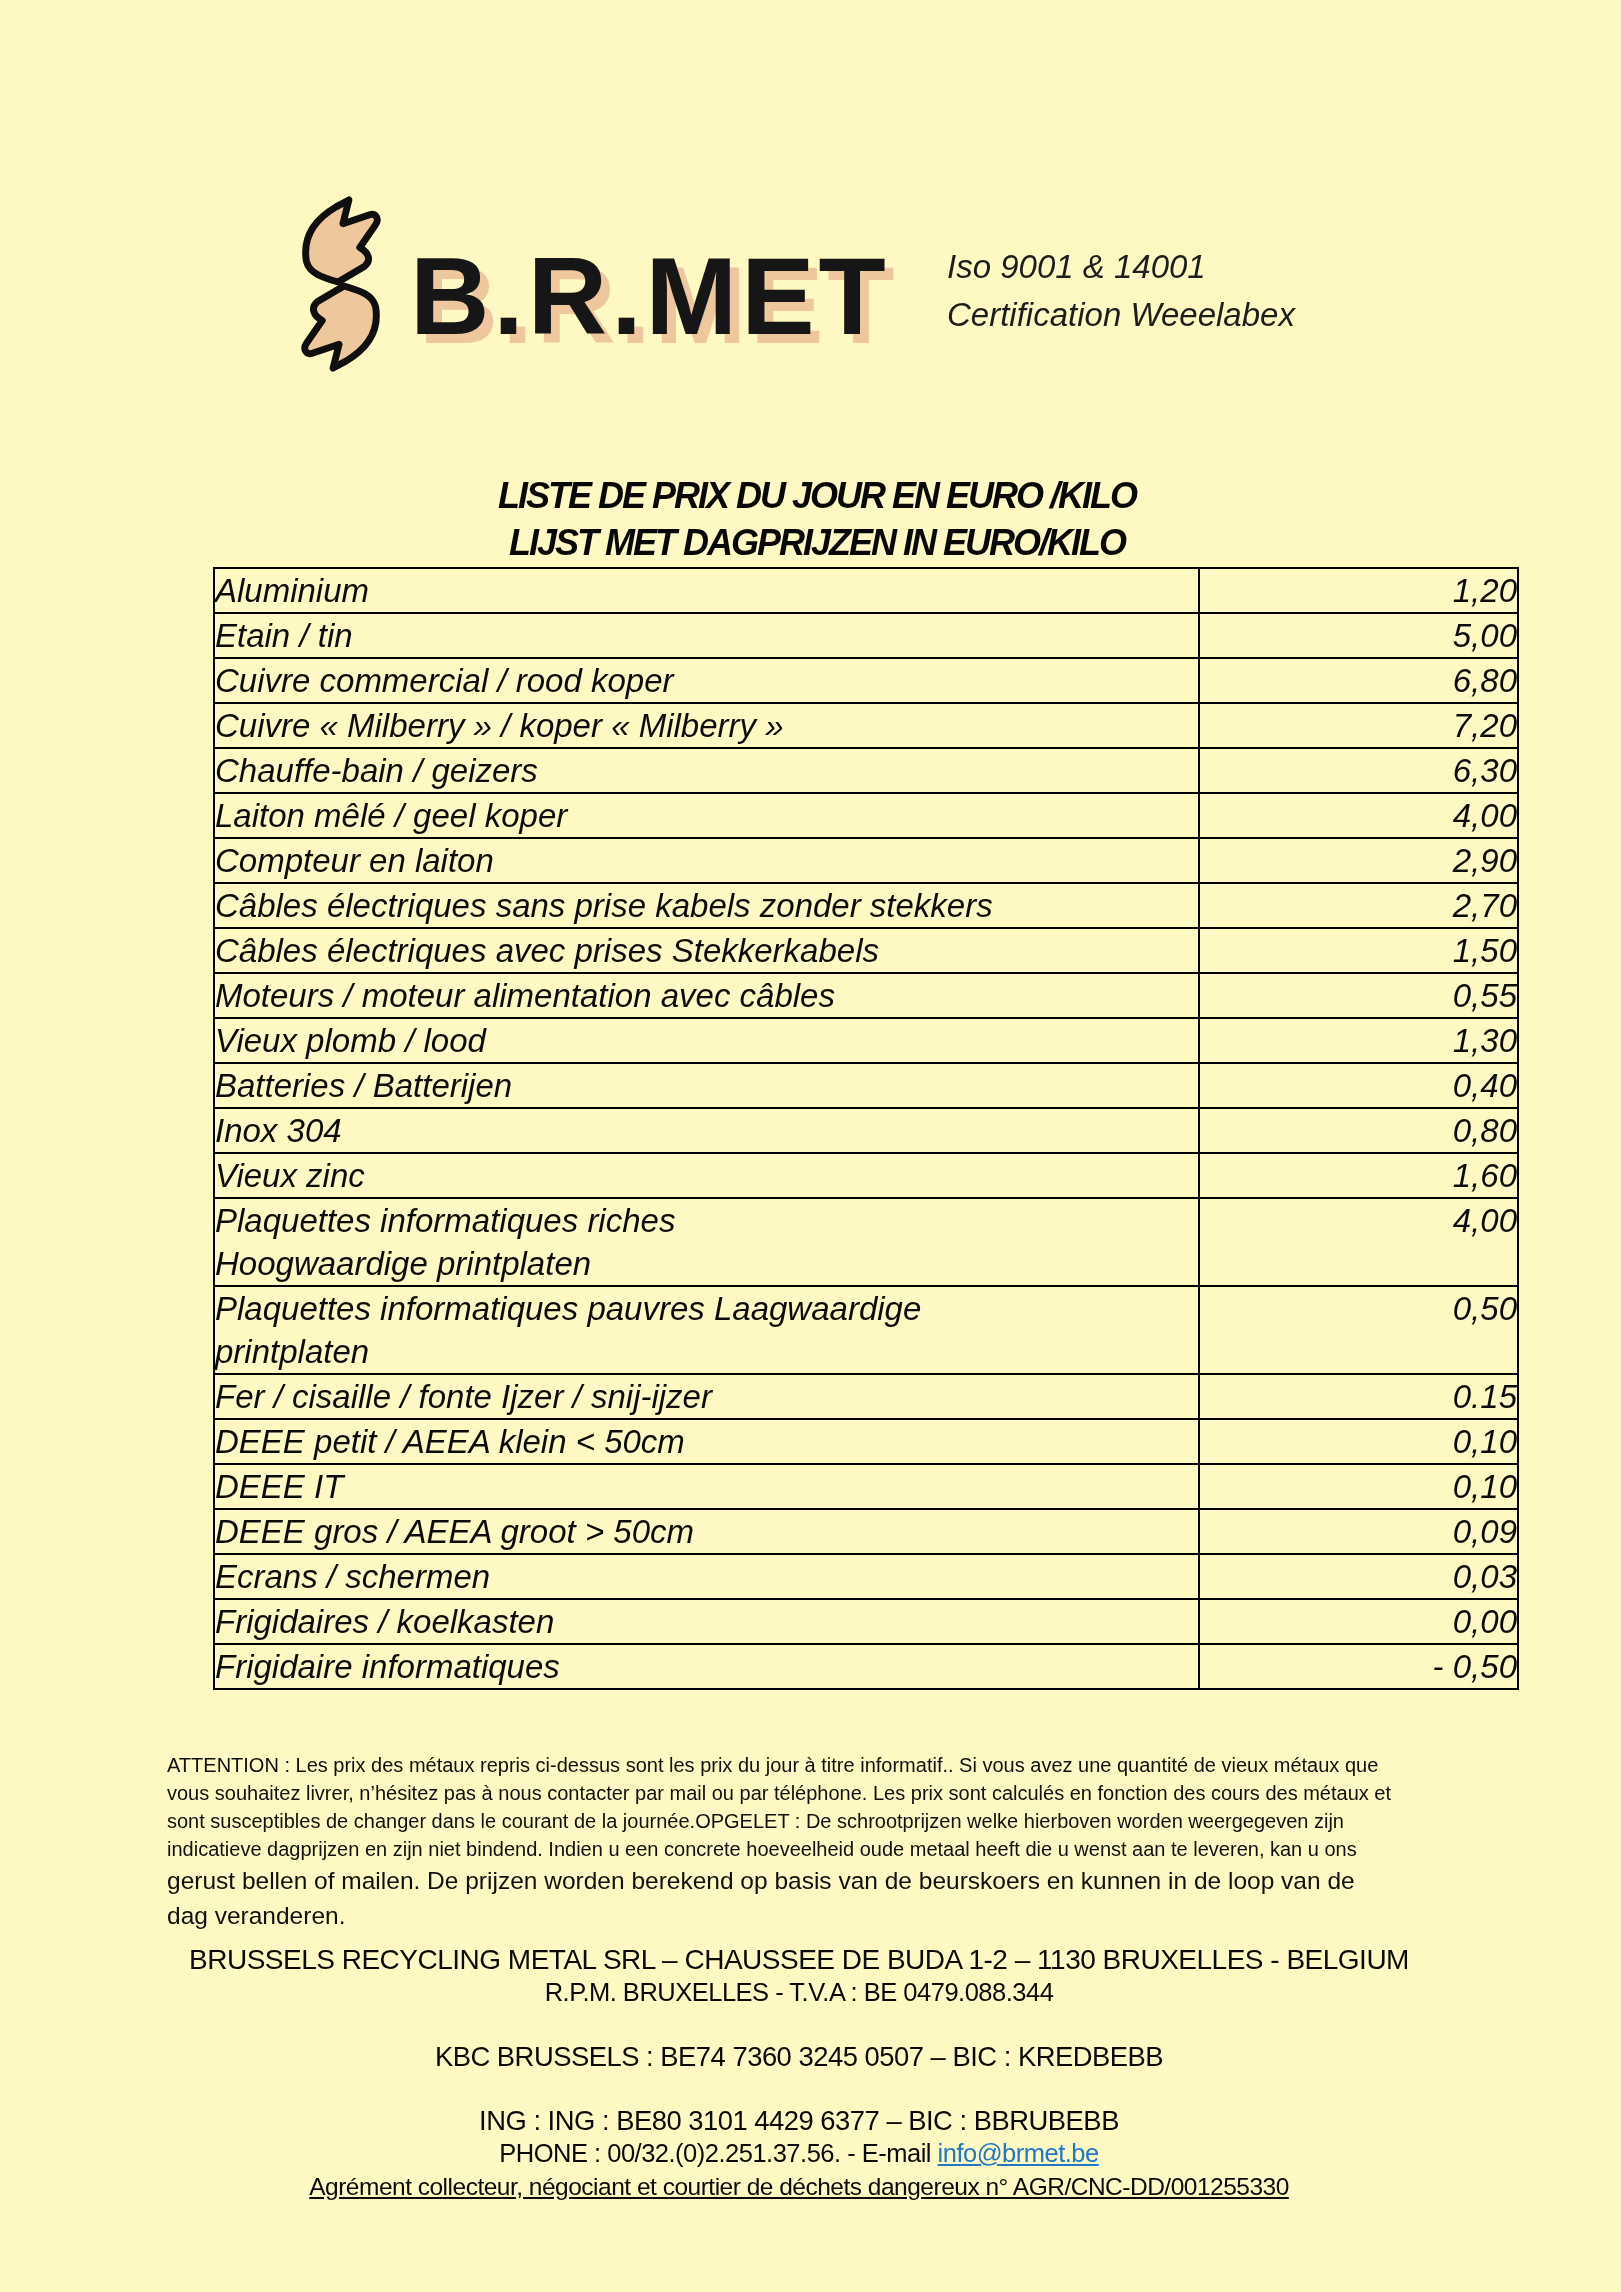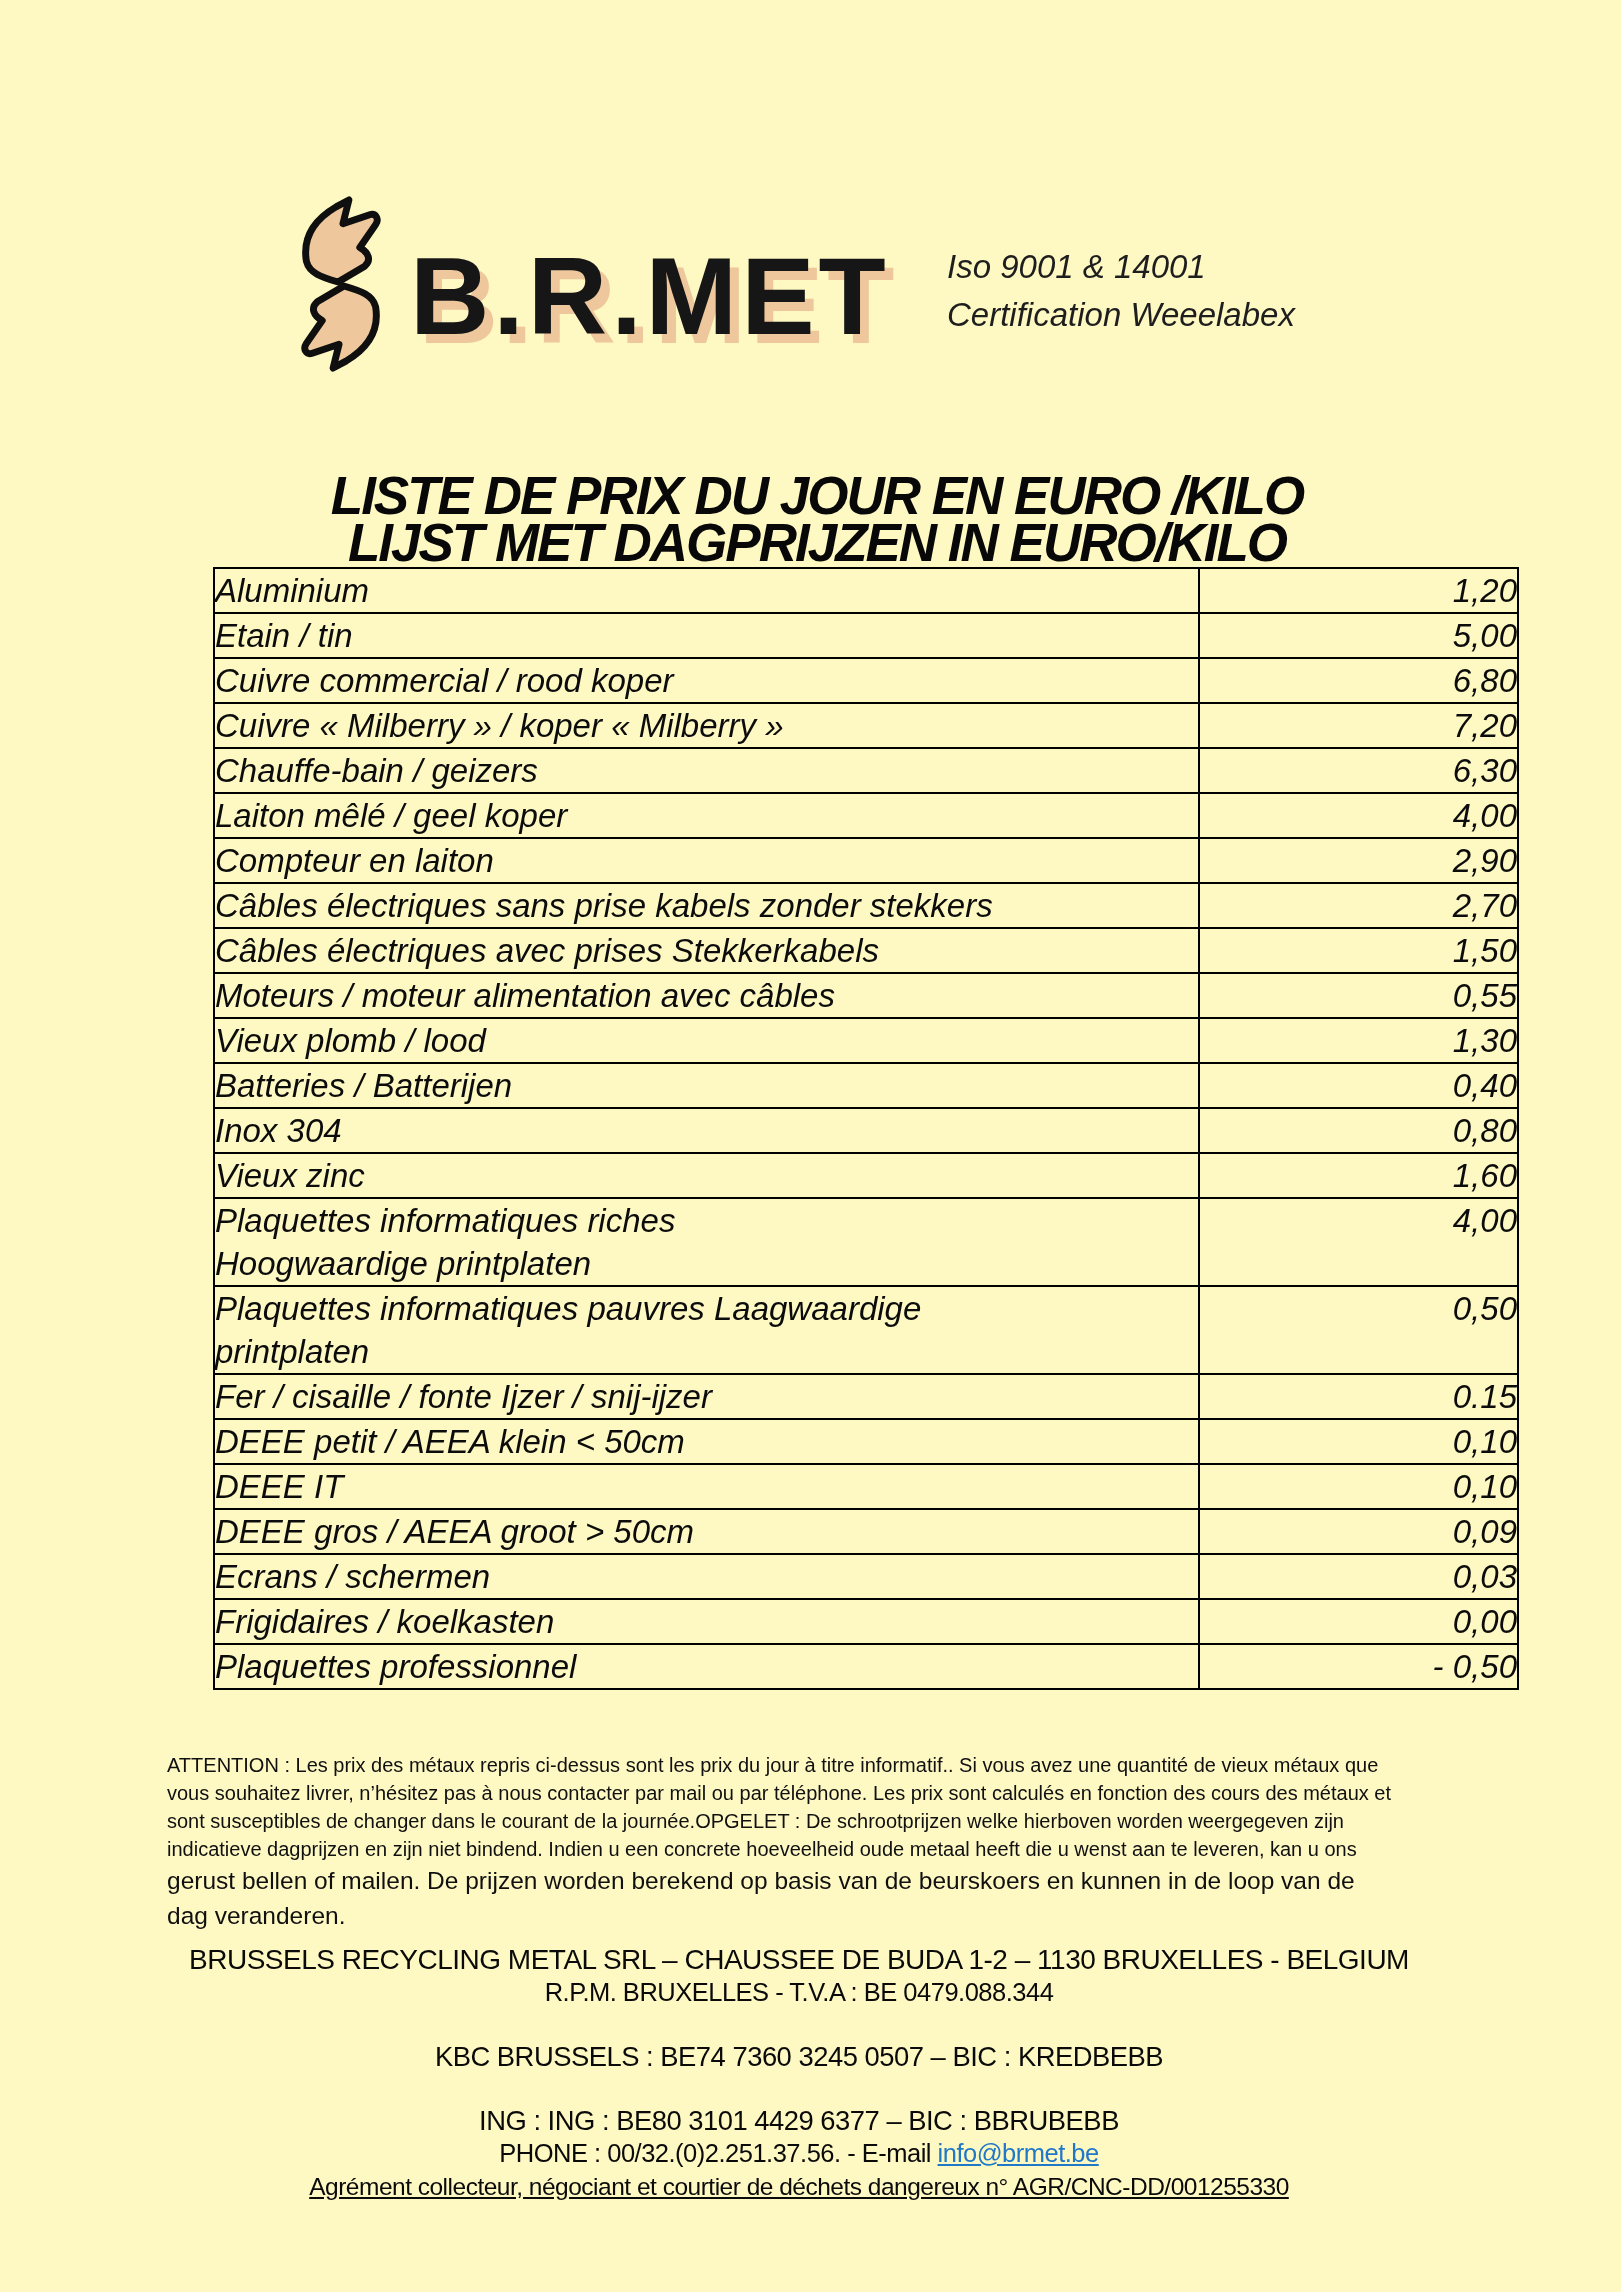--- a/index.html
+++ b/index.html
@@ -20,21 +20,21 @@
   .tagline {
     position:absolute; left:947px; top:243px;
     font-style:italic; font-size:33px; line-height:48px; color:#1e1e1e;
     white-space:nowrap;
   }
 
   
   .doc-title {
     position:absolute; left:165px; top:472px; width:1304px;
     text-align:center; font-weight:700; font-style:italic;
-    font-size:53px; line-height:47px; letter-spacing:-2px; color:#080808;
+    font-size:36px; line-height:47px; letter-spacing:-2px; color:#080808;
     white-space:nowrap;
   }
 
   
   table.prices {
     position:absolute; left:165px; top:567px; width:1304px;
     border-collapse:collapse; table-layout:fixed;
   }
   table.prices, table.prices td { border:2.9px solid #000;margin-left:48px; }
   table.prices td {
@@ -170,21 +170,21 @@
         </tr>
         <tr>
           <td class="mat">Ecrans / schermen</td>
           <td class="price">0,03</td>
         </tr>
         <tr>
           <td class="mat">Frigidaires / koelkasten</td>
           <td class="price">0,00</td>
         </tr>
         <tr>
-          <td class="mat">Plaquettes professionnel</td>
+          <td class="mat">Frigidaire informatiques</td>
           <td class="price">- 0,50</td>
         </tr>
       </tbody>
   </table>
 
   <div class="notice">
     <div class="notice-line small">ATTENTION : Les prix des métaux repris ci-dessus sont les prix du jour à titre informatif.. Si vous avez une quantité de vieux métaux que</div>
     <div class="notice-line small">vous souhaitez livrer, n’hésitez pas à nous contacter par mail ou par téléphone. Les prix sont calculés en fonction des cours des métaux et</div>
     <div class="notice-line small">sont susceptibles de changer dans le courant de la journée.OPGELET : De schrootprijzen welke hierboven worden weergegeven zijn</div>
     <div class="notice-line small">indicatieve dagprijzen en zijn niet bindend. Indien u een concrete hoeveelheid oude metaal heeft die u wenst aan te leveren, kan u ons</div>

